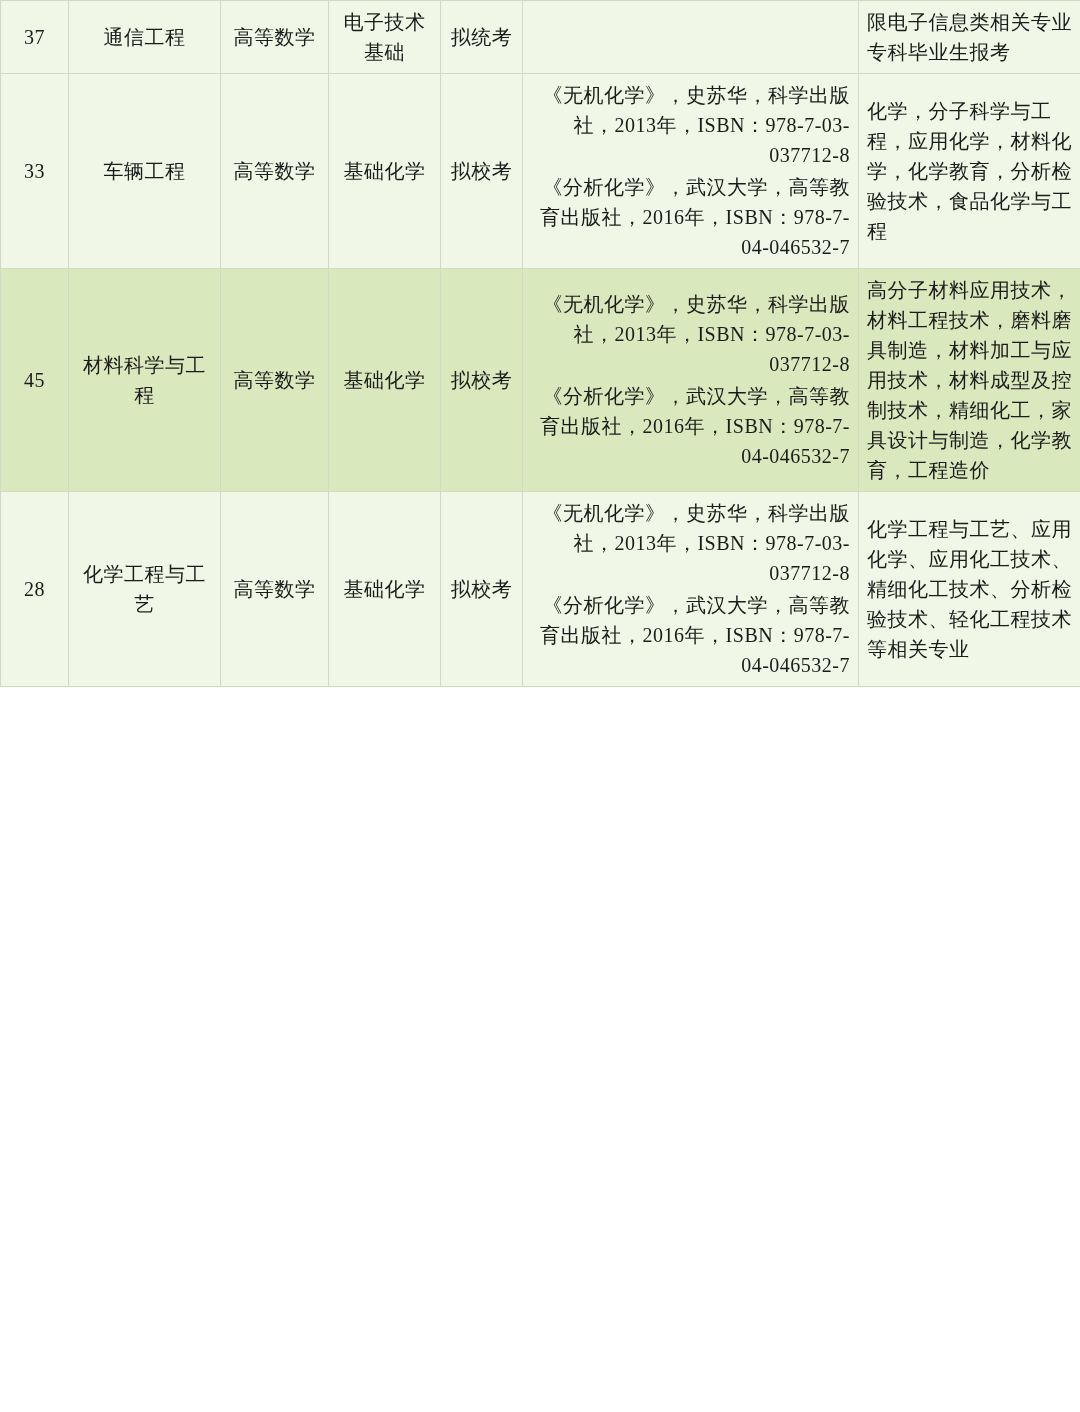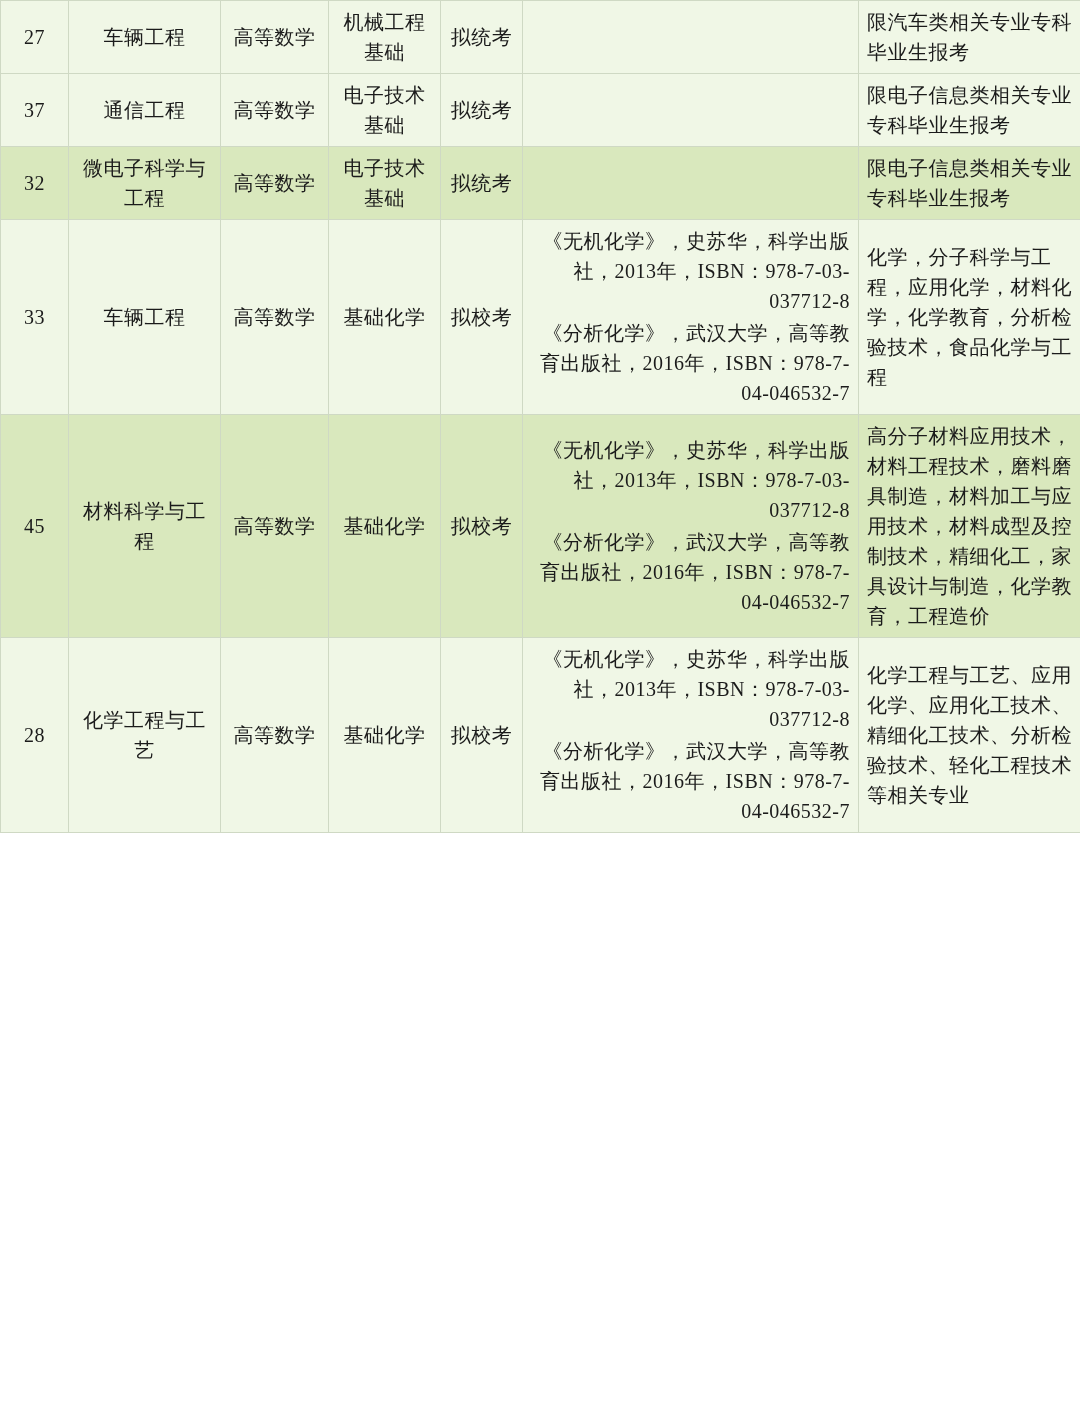--- a/index.html
+++ b/index.html
@@ -77,40 +77,22 @@
       <col class="c-index">
       <col class="c-major">
       <col class="c-sub1">
       <col class="c-sub2">
       <col class="c-mode">
       <col class="c-book">
       <col class="c-limit">
     </colgroup>
     <tbody>
         <tr class="row-light">
-          <td class="cell-index">27</td>
-          <td class="cell-major">车辆工程</td>
-          <td class="cell-sub1">高等数学</td>
-          <td class="cell-sub2">机械工程基础</td>
-          <td class="cell-mode">拟统考</td>
-          <td class="cell-book"></td>
-          <td class="cell-limit">限汽车类相关专业专科毕业生报考</td>
-        </tr>
-        <tr class="row-light">
           <td class="cell-index">37</td>
           <td class="cell-major">通信工程</td>
-          <td class="cell-sub1">高等数学</td>
-          <td class="cell-sub2">电子技术基础</td>
-          <td class="cell-mode">拟统考</td>
-          <td class="cell-book"></td>
-          <td class="cell-limit">限电子信息类相关专业专科毕业生报考</td>
-        </tr>
-        <tr class="row-dark">
-          <td class="cell-index">32</td>
-          <td class="cell-major">微电子科学与工程</td>
           <td class="cell-sub1">高等数学</td>
           <td class="cell-sub2">电子技术基础</td>
           <td class="cell-mode">拟统考</td>
           <td class="cell-book"></td>
           <td class="cell-limit">限电子信息类相关专业专科毕业生报考</td>
         </tr>
         <tr class="row-light">
           <td class="cell-index">33</td>
           <td class="cell-major">车辆工程</td>
           <td class="cell-sub1">高等数学</td>

